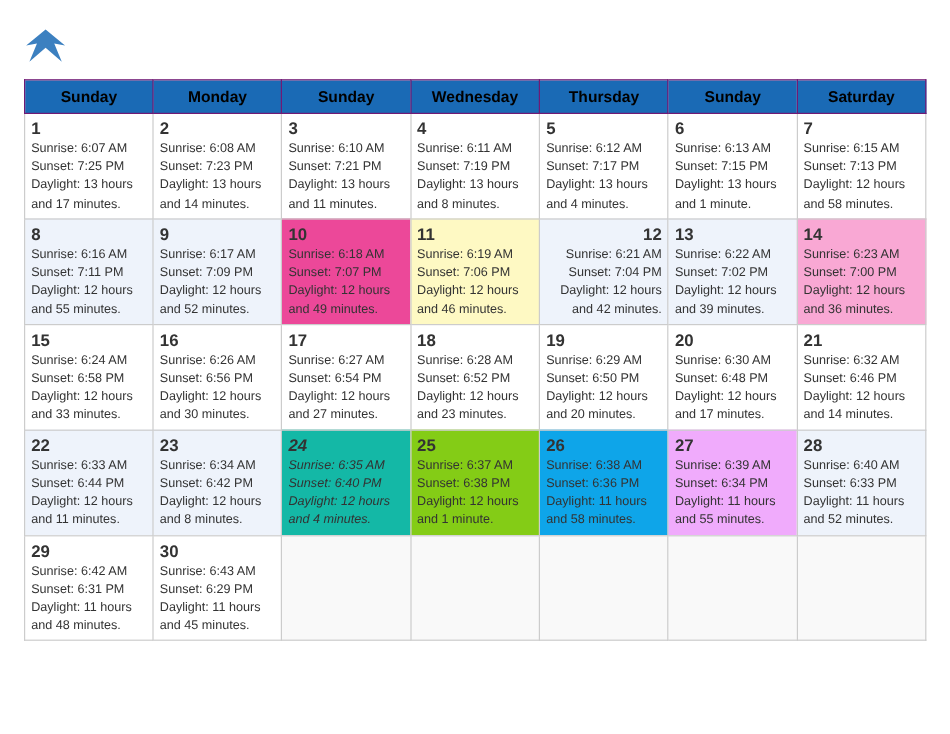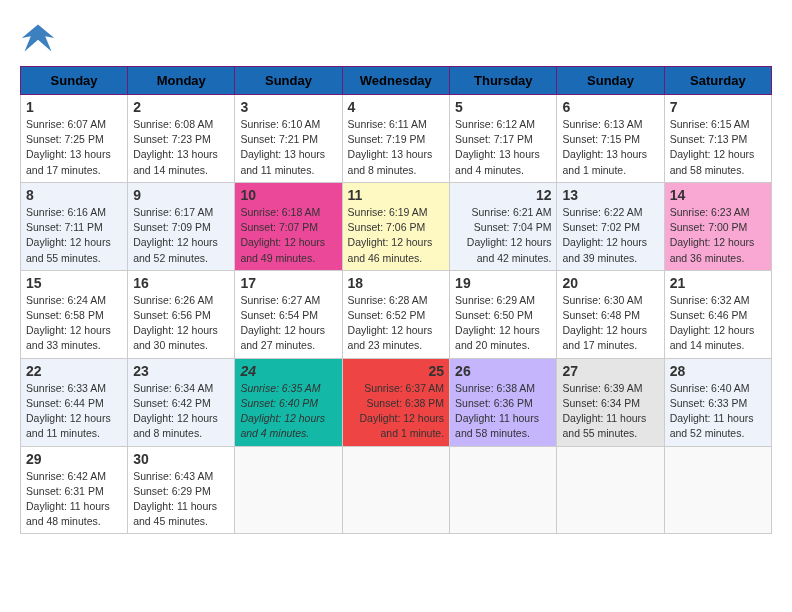--- a/index.html
+++ b/index.html
@@ -206,29 +206,29 @@
           <div class="day-info">Sunrise: 6:33 AM<br>Sunset: 6:44 PM<br>Daylight: 12 hours and 11 minutes.</div>
         </td>
         <td style="background-color: rgb(238, 243, 251);">
           <span class="day-num">23</span>
           <div class="day-info">Sunrise: 6:34 AM<br>Sunset: 6:42 PM<br>Daylight: 12 hours and 8 minutes.</div>
         </td>
         <td style="background-color: #14b8a6; font-style: italic;">
           <span class="day-num">24</span>
           <div class="day-info">Sunrise: 6:35 AM<br>Sunset: 6:40 PM<br>Daylight: 12 hours and 4 minutes.</div>
         </td>
-        <td style="background-color: #ef4444; text-align: right;">
+        <td style="background-color: #84cc16;">
           <span class="day-num">25</span>
           <div class="day-info">Sunrise: 6:37 AM<br>Sunset: 6:38 PM<br>Daylight: 12 hours and 1 minute.</div>
         </td>
-        <td style="background-color: #c4b5fd;">
+        <td style="background-color: #0ea5e9;">
           <span class="day-num">26</span>
           <div class="day-info">Sunrise: 6:38 AM<br>Sunset: 6:36 PM<br>Daylight: 11 hours and 58 minutes.</div>
         </td>
-        <td style="background-color: #e5e5e5;">
+        <td style="background-color: #f0abfc;">
           <span class="day-num">27</span>
           <div class="day-info">Sunrise: 6:39 AM<br>Sunset: 6:34 PM<br>Daylight: 11 hours and 55 minutes.</div>
         </td>
         <td style="background-color: rgb(238, 243, 251);">
           <span class="day-num">28</span>
           <div class="day-info">Sunrise: 6:40 AM<br>Sunset: 6:33 PM<br>Daylight: 11 hours and 52 minutes.</div>
         </td>
       </tr>
       <tr>
         <td>

